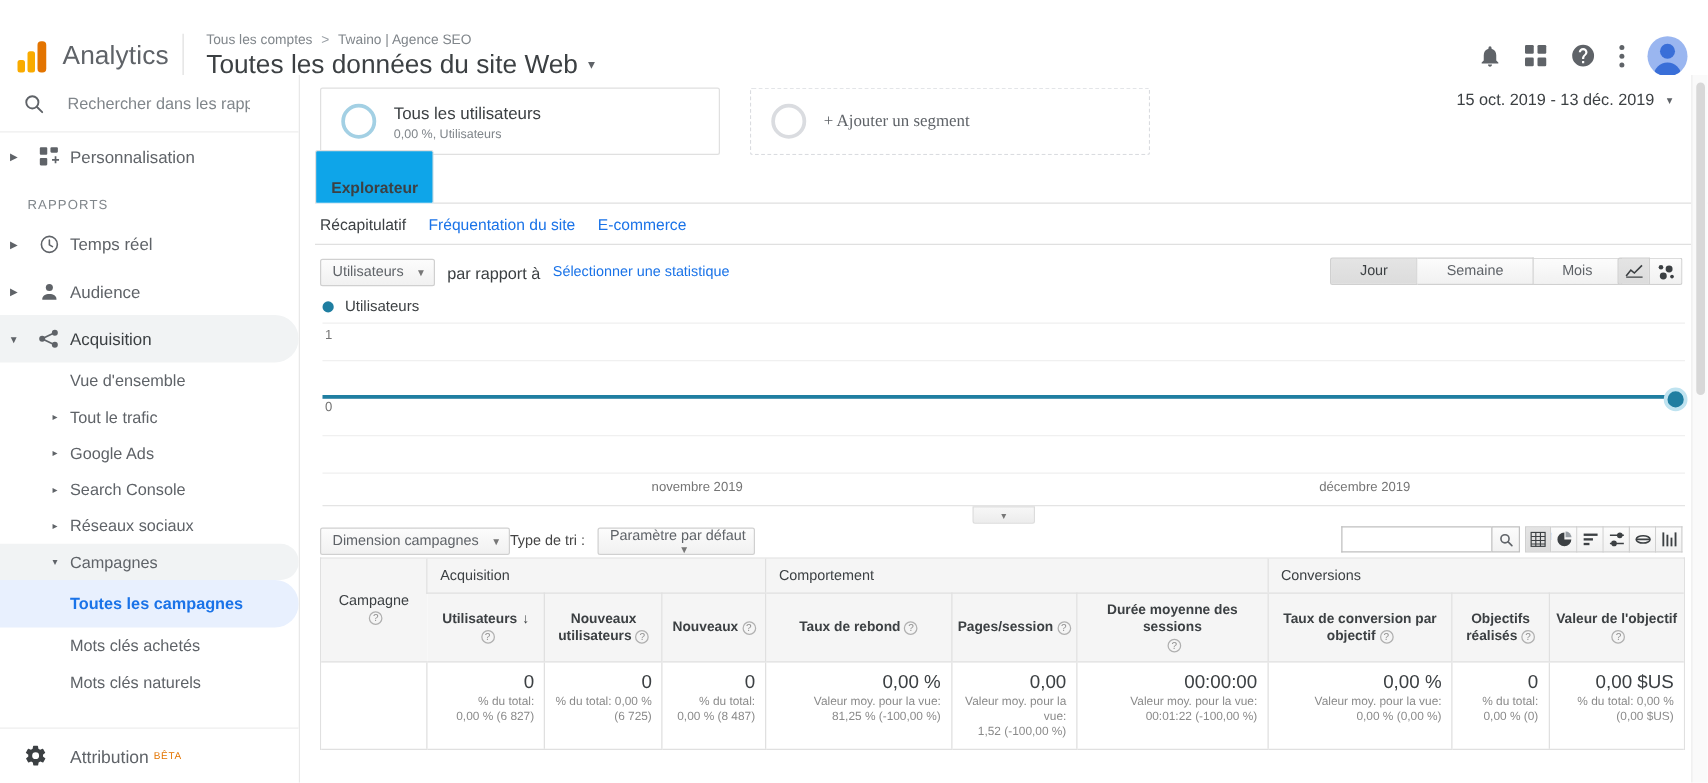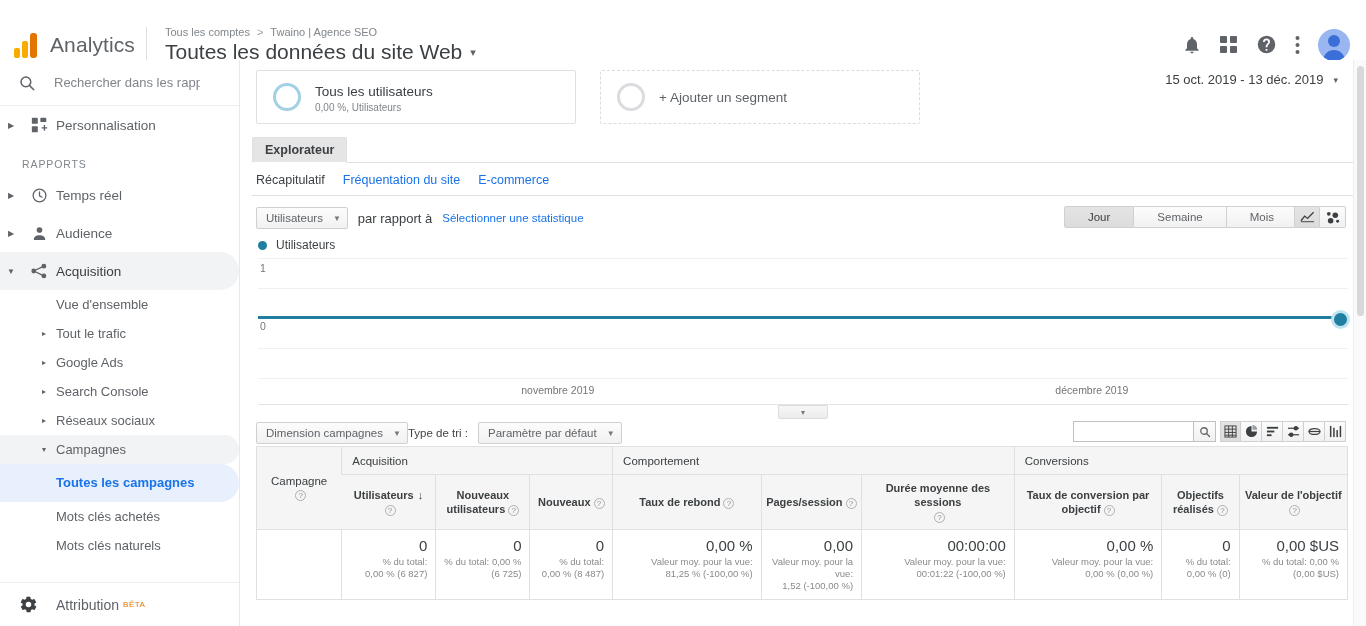--- a/index.html
+++ b/index.html
@@ -96,32 +96,32 @@
   .seg-row { display: flex; align-items: flex-start; padding: 10px 0 0 16px; position: relative; }
   .seg-box {
     width: 320px; height: 54px; border: 1px solid #e0e0e0; border-radius: 2px;
     display: flex; align-items: center; padding-left: 16px; background: #fff; cursor: pointer;
   }
   .seg-box.dashed { border: 1px dashed #dadce0; margin-left: 24px; }
   .seg-circle { width: 28px; height: 28px; border-radius: 50%; border: 3px solid #a3d0e4; margin-right: 14px; flex:0 0 28px;}
   .seg-circle.grey { border-color: #dadce0; }
   .seg-name { font-size: 13.5px; color: #3c4043; line-height: 17px; }
   .seg-sub { font-size: 10px; color: #80868b; margin-top: 2px; }
-  .seg-add { font-size: 13.5px; color: #5f6368; }
+  .seg-add { font-size: 13.5px; color: #5f6368; font-family: Liberation Serif, serif; }
   .date-range {
     position: absolute; right: 28px; top: 12px; font-size: 13px; color: #3c4043;
     cursor: pointer; display: flex; align-items: center;
   }
   .date-range .caret { margin-left: 10px; font-size: 9px; color: #5f6368; }
 
   
   .tabstrip { margin: 14px 0 0 12px; display: flex; align-items: flex-end; border-bottom: 1px solid #e0e0e0; height: 25px; }
   .tab-main {
-    border: 1px solid #e0e0e0; border-bottom: 1px solid #fff; background: #e5e5e5;
-    font-size: 12.5px; color: #3c4043; padding: 5px 12px 5px 12px; position: relative; top:1px;
+    border: 1px solid #e0e0e0; border-bottom: 1px solid #fff; background: #0ea5e9;
+    font-size: 12.5px; color: #3c4043; padding: 22px 12px 5px 12px; position: relative; top:1px;
     border-radius: 2px 2px 0 0; cursor: pointer; font-weight: bold;
   }
   .subtabs { display: flex; gap: 18px; padding: 10px 0 0 16px; font-size: 12.5px; align-items:center; }
   .subtab { color: #1a73e8; cursor: pointer; }
   .subtab.cur { color: #3c4043; }
   .subtab-underline { border-bottom: 1px solid #e0e0e0; margin: 8px 12px 0 12px; }
 
   
   .metric-row { display: flex; align-items: center; padding: 10px 0 0 16px; position: relative; height: 34px; }
   .dd {
@@ -482,21 +482,21 @@
     </div>
   </div>
 
 
   <div class="tablebar">
     <div class="dd">
       <span>Dimension campagnes</span>
       <span class="caret">▼</span>
     </div>
     <span class="txt" style="font-size:11.5px;">Type de tri :</span>
-    <div class="dd" style="margin-left:10px;">
+    <div class="dd" style="margin-left:10px;flex-direction:column;">
       <span>Paramètre par défaut</span>
       <span class="caret">▼</span>
     </div>
 
     <div class="search-box">
       <input type="text" value="" style="">
       <span class="search-btn">
         <svg width="12" height="12" viewBox="0 0 24 24" fill="none" stroke="#5f6368" stroke-width="2.6">
             <circle cx="10" cy="10" r="6.5"></circle>
             <line x1="15" y1="15" x2="21" y2="21" stroke-linecap="round"></line>

